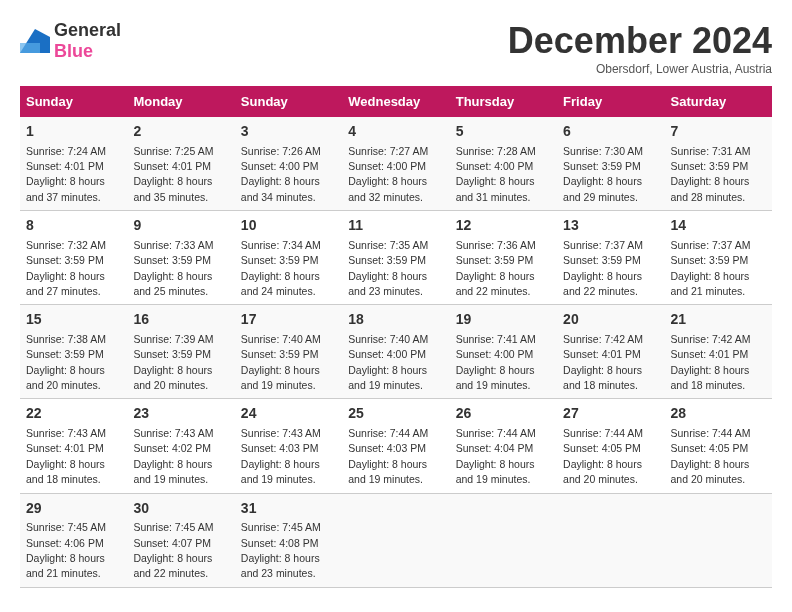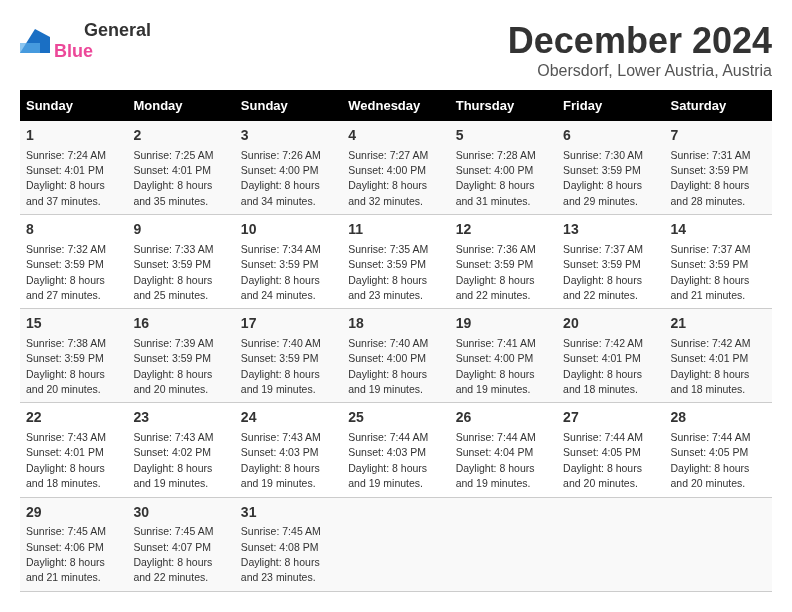--- a/index.html
+++ b/index.html
@@ -18,50 +18,49 @@
     }
     .logo {
       display: flex;
       align-items: center;
       gap: 4px;
     }
     .logo-text-general {
       font-size: 18px;
       font-weight: bold;
       color: #333;
-      margin-left: 30px;
     }
     .logo-text-blue {
       font-size: 18px;
       font-weight: bold;
       color: #ec4899;
     }
     .logo-icon {
       width: 30px;
       height: 24px;
     }
     .title-area {
       text-align: right;
     }
     .month-title {
       font-size: 36px;
       font-weight: bold;
       color: #333;
     }
     .location-title {
-      font-size: 16px;
+      font-size: 12px;
       color: #555;
     }
     table {
       width: 100%;
       border-collapse: collapse;
       font-size: 11px;
     }
     thead tr {
-      background-color: #000000;
+      background-color: #be185d;
       color: white;
     }
     thead th {
       padding: 8px 6px;
       text-align: left;
       font-size: 13px;
       font-weight: bold;
     }
     tbody tr {
       border-bottom: 1px solid #ccc;

